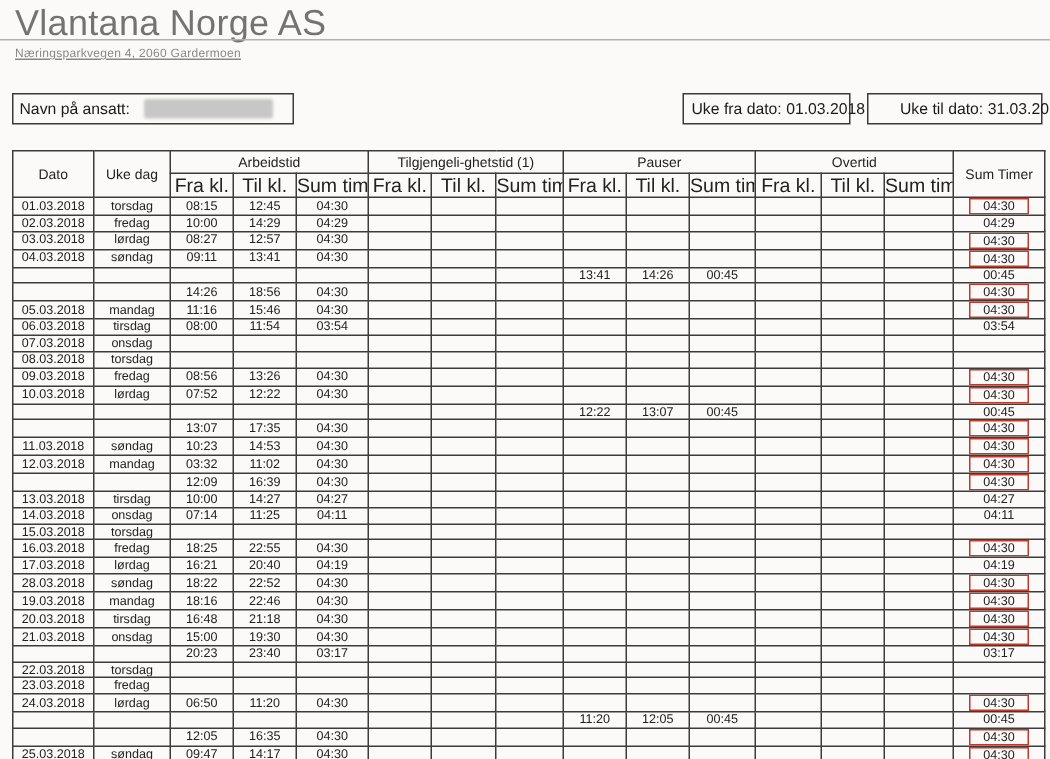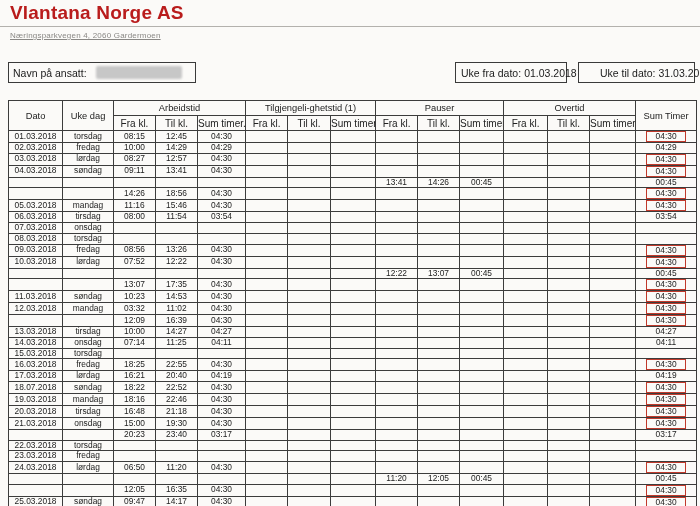--- a/index.html
+++ b/index.html
@@ -11,21 +11,21 @@
   body{
     width:700px;height:506px;
     background:var(--page-bg);
     font-family:"Liberation Sans", sans-serif;
     color:#1a1a1a;
     position:relative;
     overflow:hidden;
   }
   .company-name{
     position:absolute;left:10px;top:2px;
-    font-size:19px;font-weight:bold;letter-spacing:.2px;color:#b91c1c;
+    font-size:24px;font-weight:normal;letter-spacing:.2px;color:#737373;
   }
   .title-rule{
     position:absolute;left:0;top:26px;width:700px;height:0;
     border-top:1px solid #b3b1ad;
   }
   .company-address{
     position:absolute;left:10px;top:31px;
     font-size:8px;color:#8a8885;letter-spacing:.2px;text-decoration:underline;
   }
   .field-box{
@@ -49,21 +49,21 @@
     border-collapse:collapse;table-layout:fixed;
     border:1.5px solid var(--border);
   }
   table.sheet th, table.sheet td{
     border:1px solid var(--border);
     padding:0;text-align:center;vertical-align:middle;
     overflow:hidden;white-space:nowrap;
     font-weight:normal;color:#222;
   }
   thead th{height:14px;font-size:9.3px;}
-  thead tr.sub th{font-size:10px;}
+  thead tr.sub th{font-size:13px;}
   tbody td{height:9.7px;font-size:8.4px;line-height:9.7px;}
   .flag{
     display:block;width:38px;height:9px;line-height:9px;
     margin:0 auto;border:1.5px solid var(--flag-red);
     box-sizing:content-box;
   }
 </style>
 </head>
 <body>
 
@@ -522,21 +522,21 @@
         <td></td>
         <td></td>
         <td></td>
         <td></td>
         <td></td>
         <td></td>
         <td></td>
         <td>04:19</td>
       </tr>
       <tr>
-        <td>18.07.2018</td>
+        <td>28.03.2018</td>
         <td>søndag</td>
         <td>18:22</td>
         <td>22:52</td>
         <td>04:30</td>
         <td></td>
         <td></td>
         <td></td>
         <td></td>
         <td></td>
         <td></td>

